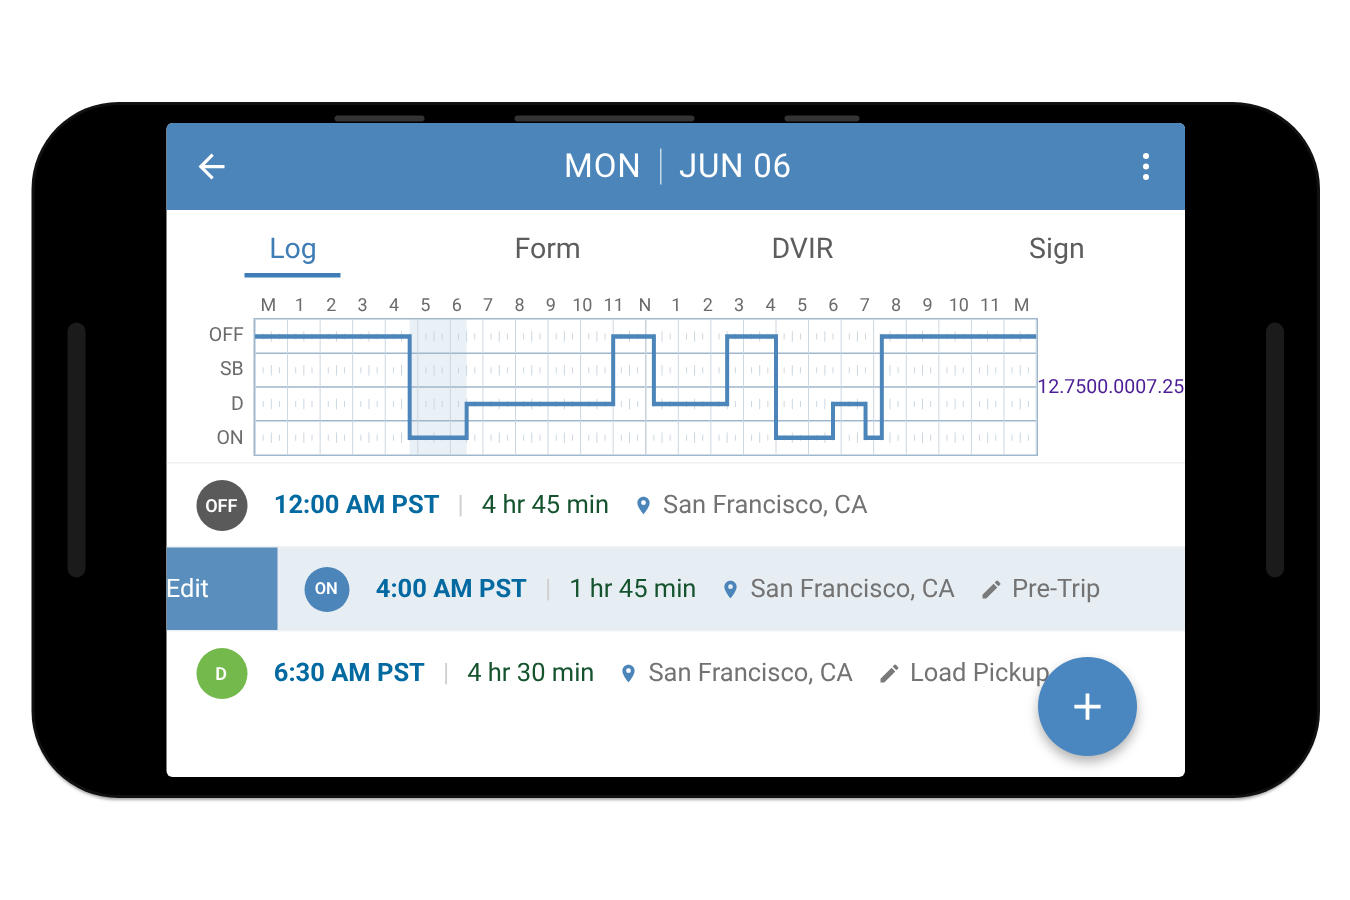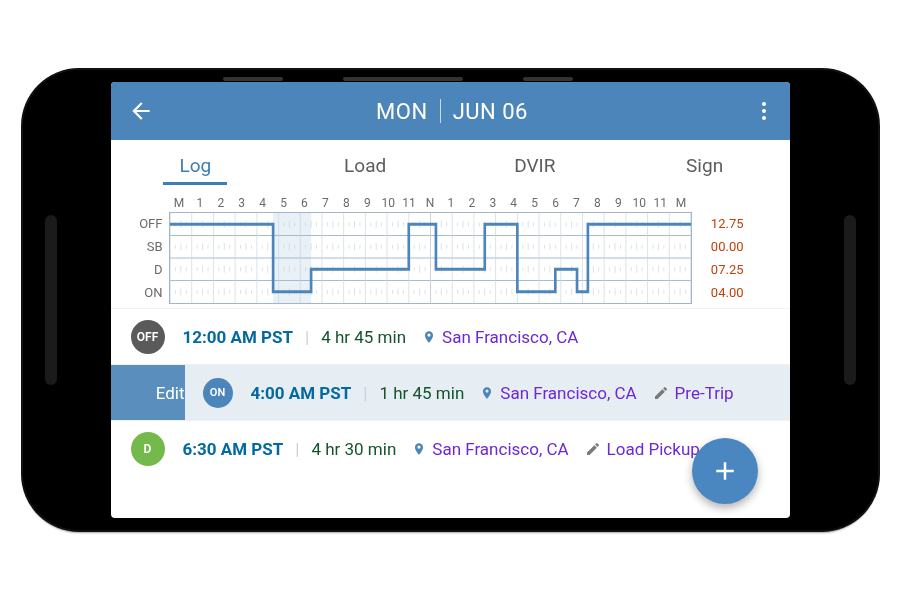--- a/index.html
+++ b/index.html
@@ -117,56 +117,56 @@
   }
 
   .duty-line{
     stroke:#4b85b9; stroke-width:3; fill:none; stroke-linejoin:miter;
   }
   .shade{
     fill:rgba(75,133,185,.12);
   }
 
   .totals{
-    width:52px; display:flex; flex-direction:column;
-    font-size:13px; color:#c2410c;justify-content:space-between;
+    width:52px; display:flex; flex-direction:row;
+    font-size:13px; color:#4c1d95;justify-content:space-between;
   }
   .totals span{flex:1;display:flex;align-items:center;justify-content:flex-end;}
 
   
   .log-list{flex:1;overflow:hidden;}
   .log-row{
     display:flex;align-items:center;height:56px;
     padding:0 20px 0 20px;
     font-size:17px; color:#444;
     border-top:1px solid #eef1f3;
   }
   .log-row.selected{
     background:#e6edf3;
     padding-left:0;
   }
   .edit-btn{
     background:#5a8fbd;color:#fff;height:100%;width:74px;
-    display:flex;align-items:center;justify-content:flex-end;
+    display:flex;align-items:center;justify-content:flex-start;
     font-size:17px; margin-right:18px;cursor:pointer;
   }
 
   .status-badge{
     width:34px;height:34px;border-radius:50%;color:#fff;
     font-size:12px;font-weight:600;
     display:flex;align-items:center;justify-content:center;
     margin-right:18px;flex-shrink:0;
   }
   .status-badge.small{width:30px;height:30px;font-size:11px;}
 
   .row-time{font-weight:700;color:#0369a1;}
   .row-sep{ color:#cfcfcf; margin:0 12px;}
   .row-duration{color:#14532d;}
   .loc-icon, .note-icon{margin:0 6px 0 16px;display:inline-flex;}
-  .row-loc, .row-note{color:#6d28d9;}
+  .row-loc, .row-note{color:#737373;}
 
   .fab{
     position:absolute; right:32px; bottom:14px;
     width:66px;height:66px;border-radius:50%;
     background:#4a86bf;color:#fff;
     display:flex;align-items:center;justify-content:center;
     box-shadow:0 4px 8px rgba(0,0,0,.3);
     cursor:pointer;
   }
 
@@ -193,21 +193,21 @@
       </div>
       <div class="menu-btn">
         <span></span>
           <span></span>
           <span></span>
       </div>
     </div>
 
     <div class="tabs">
       <div class="tab active"><span>Log</span></div>
-      <div class="tab"><span>Load</span></div>
+      <div class="tab"><span>Form</span></div>
       <div class="tab"><span>DVIR</span></div>
       <div class="tab"><span>Sign</span></div>
     </div>
 
     <div class="chart-block">
       <div class="hours-row" id="hours-row">
           <span>M</span>
           <span>1</span>
           <span>2</span>
           <span>3</span>

